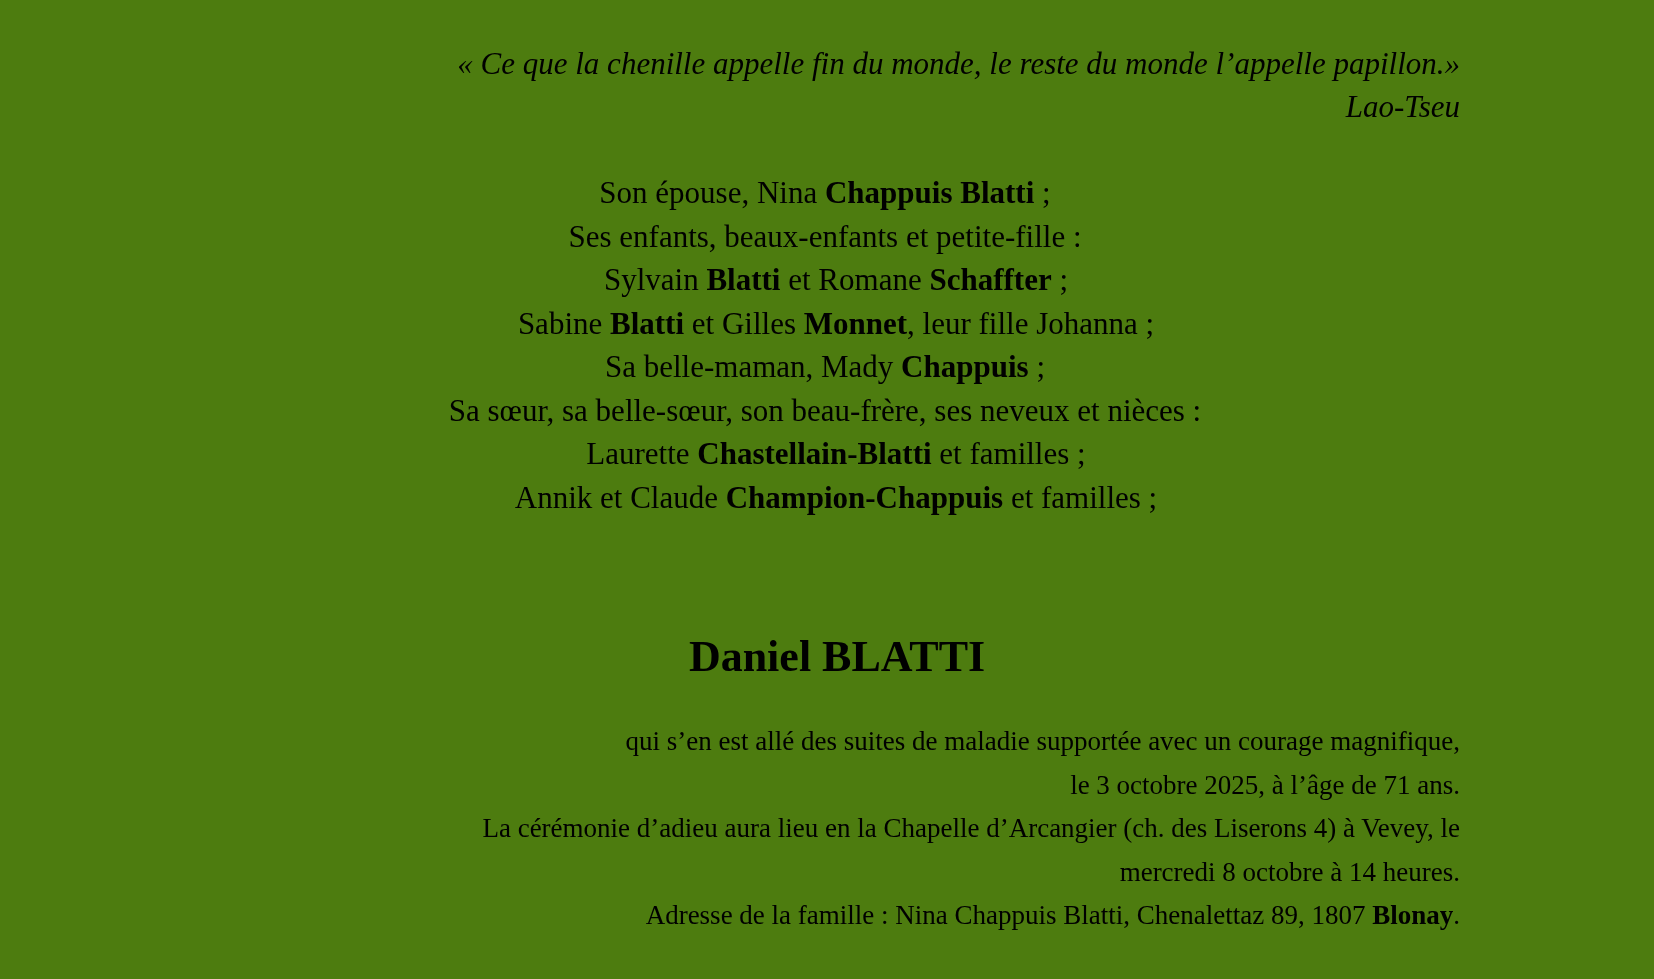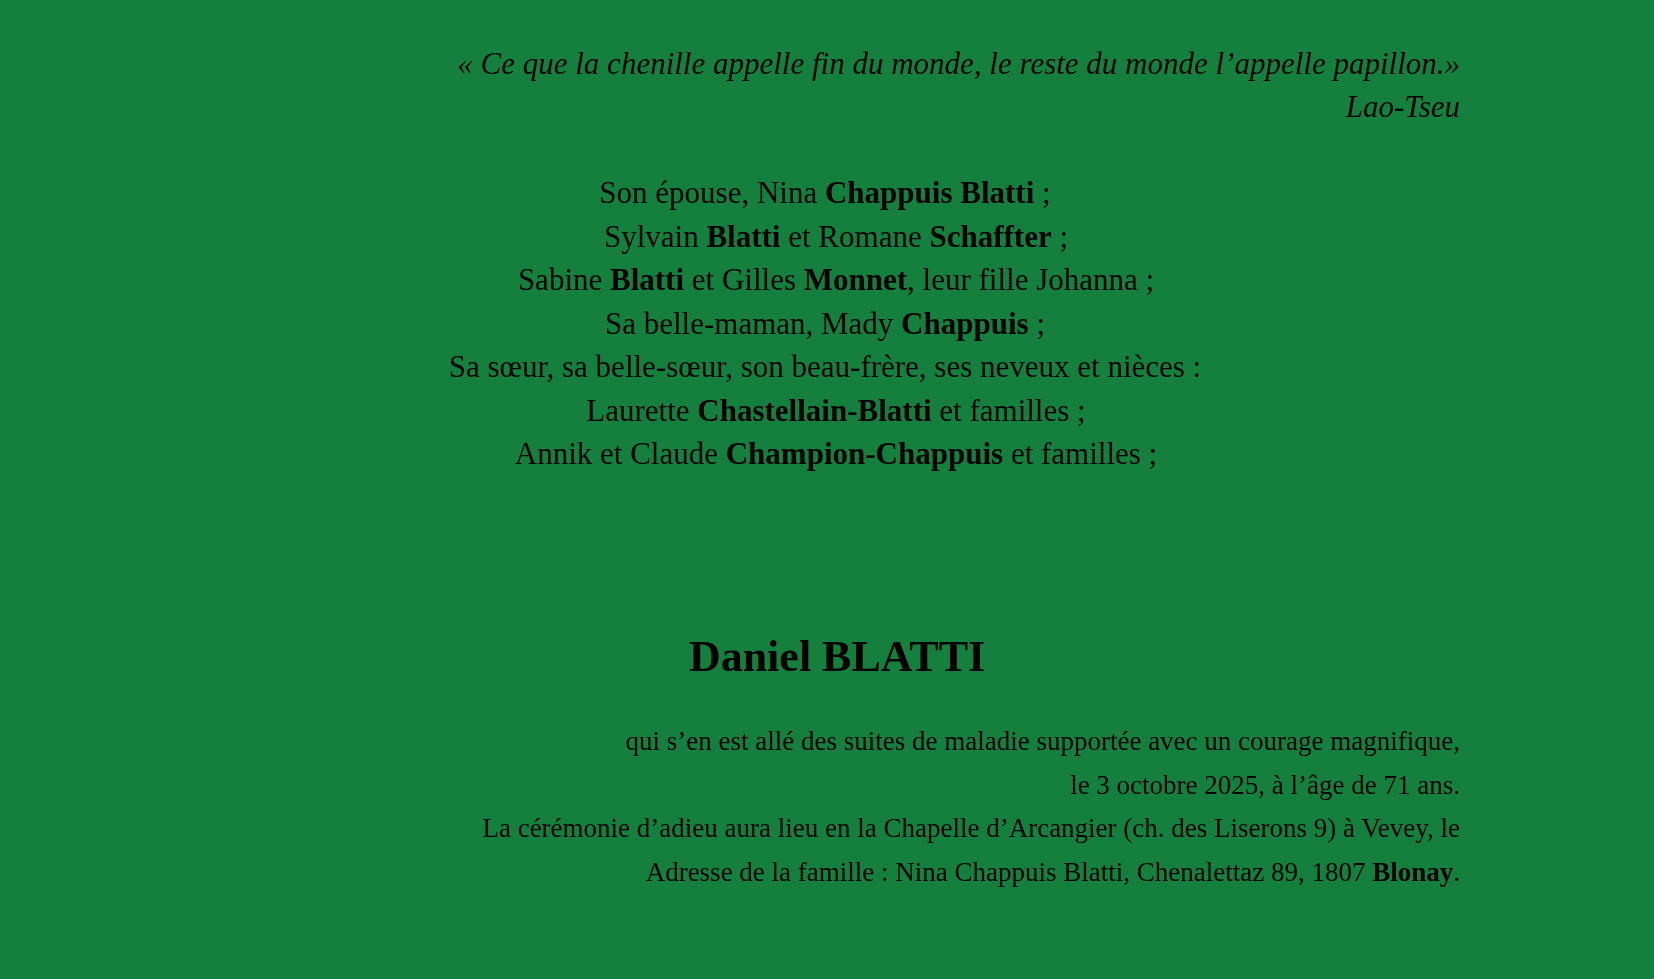--- a/index.html
+++ b/index.html
@@ -4,21 +4,21 @@
 <style>
   html, body {
     margin: 0;
     padding: 0;
     background: #ffffff;
   }
   .page {
     position: relative;
     width: 1654px;
     height: 979px;
-    background: #15803d;
+    background: #4d7c0f;
     color: #000000;
     font-family: "Liberation Serif", "DejaVu Serif", serif;
     overflow: hidden;
   }
   .quote-block {
     position: absolute;
     top: 42px;
     left: 190px;
     right: 194px;
     text-align: right;
@@ -70,30 +70,32 @@
 
 <div class="page">
 
   <div class="quote-block">
     <div class="text-line">« Ce que la chenille appelle fin du monde, le reste du monde l’appelle papillon.»</div>
     <div class="text-line">Lao-Tseu</div>
   </div>
 
   <div class="announcement-block">
       <div class="text-line"><span class="seg-regular">Son épouse, Nina </span><span class="seg-bold">Chappuis Blatti</span><span class="seg-regular"> ;</span></div>
+      <div class="text-line"><span class="seg-regular">Ses enfants, beaux-enfants et petite-fille :</span></div>
       <div class="text-line indent"><span class="seg-regular">Sylvain </span><span class="seg-bold">Blatti</span><span class="seg-regular"> et Romane </span><span class="seg-bold">Schaffter</span><span class="seg-regular"> ;</span></div>
       <div class="text-line indent"><span class="seg-regular">Sabine </span><span class="seg-bold">Blatti</span><span class="seg-regular"> et Gilles </span><span class="seg-bold">Monnet</span><span class="seg-regular">, leur fille Johanna ;</span></div>
       <div class="text-line"><span class="seg-regular">Sa belle-maman, Mady </span><span class="seg-bold">Chappuis</span><span class="seg-regular"> ;</span></div>
       <div class="text-line"><span class="seg-regular">Sa sœur, sa belle-sœur, son beau-frère, ses neveux et nièces :</span></div>
       <div class="text-line indent"><span class="seg-regular">Laurette </span><span class="seg-bold">Chastellain-Blatti</span><span class="seg-regular"> et familles ;</span></div>
       <div class="text-line indent"><span class="seg-regular">Annik et Claude </span><span class="seg-bold">Champion-Chappuis</span><span class="seg-regular"> et familles ;</span></div>
     </div>
 
   <h1 class="name-heading">Daniel BLATTI</h1>
 
   <div class="details-block">
       <div class="text-line"><span class="seg-regular">qui s’en est allé des suites de maladie supportée avec un courage magnifique,</span></div>
       <div class="text-line"><span class="seg-regular">le 3 octobre 2025, à l’âge de 71 ans.</span></div>
-      <div class="text-line"><span class="seg-regular">La cérémonie d’adieu aura lieu en la Chapelle d’Arcangier (ch. des Liserons 9) à Vevey, le</span></div>
+      <div class="text-line"><span class="seg-regular">La cérémonie d’adieu aura lieu en la Chapelle d’Arcangier (ch. des Liserons 4) à Vevey, le</span></div>
+      <div class="text-line"><span class="seg-regular">mercredi 8 octobre à 14 heures.</span></div>
       <div class="text-line"><span class="seg-regular">Adresse de la famille : Nina Chappuis Blatti, Chenalettaz 89, 1807 </span><span class="seg-bold">Blonay</span><span class="seg-regular">.</span></div>
     </div>
 
 </div>
 
 </body></html>

